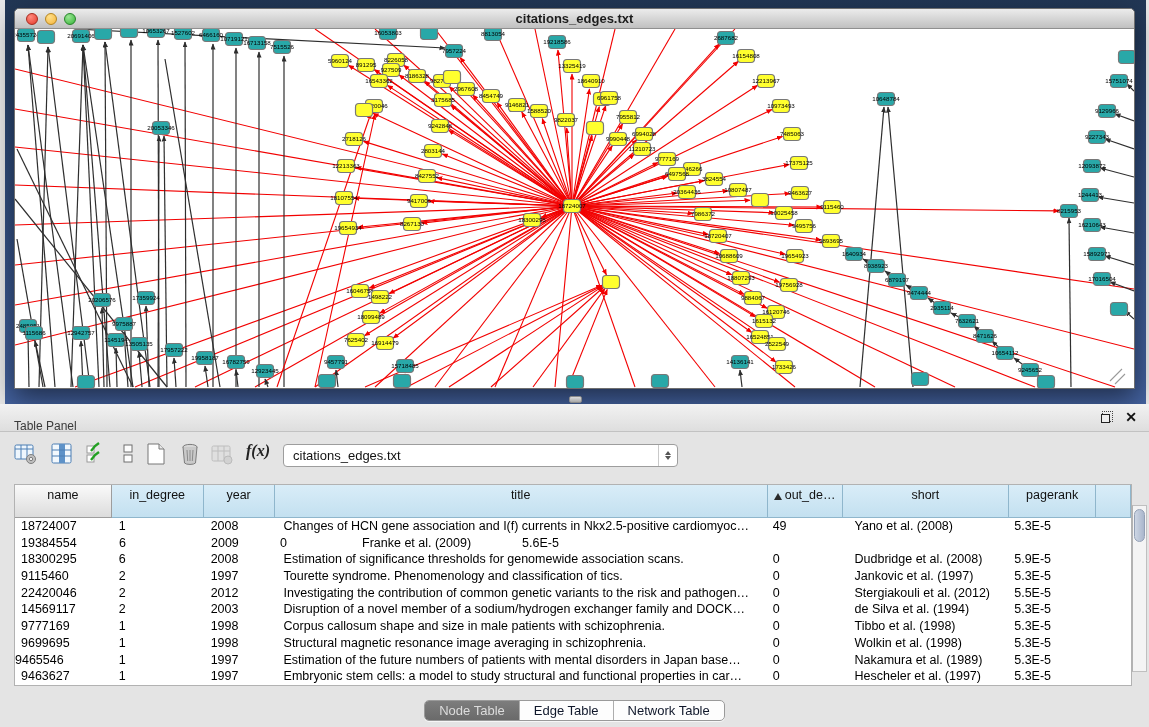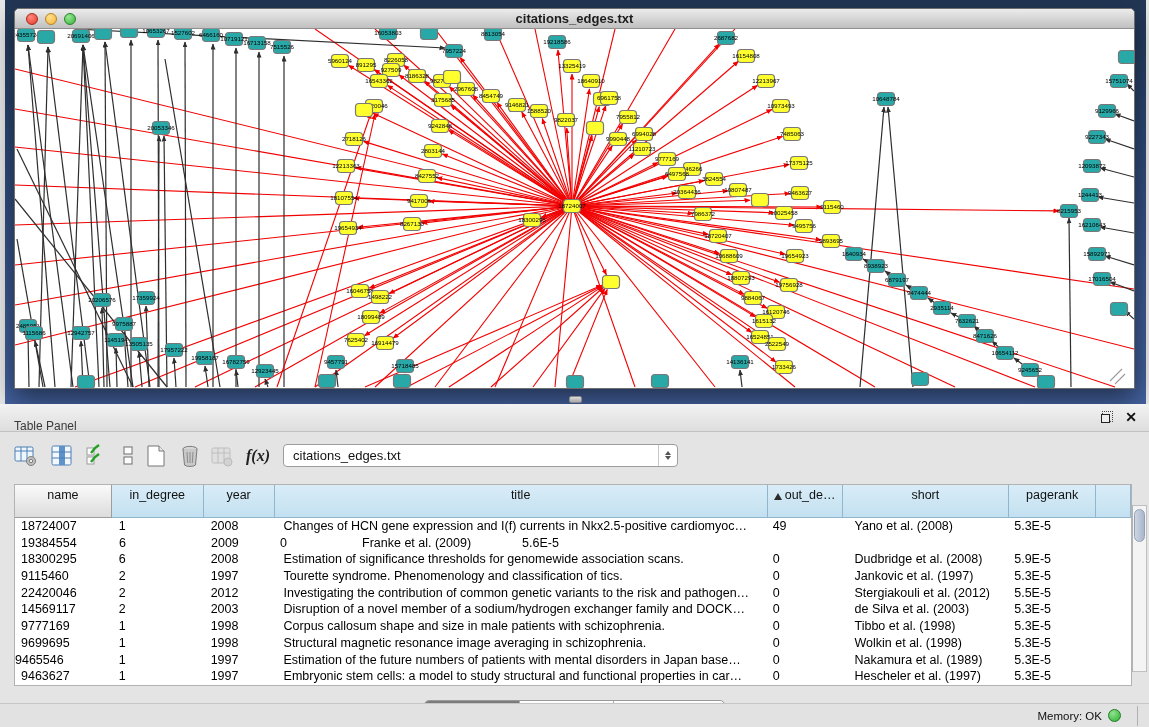--- a/index.html
+++ b/index.html
@@ -35,21 +35,21 @@
   .panel-header { height:28px; background:linear-gradient(#f2f2f2,#dedede);
     border-bottom:1px solid #c2c2c2; position:relative; }
   .panel-title { position:absolute; left:14px; top:15px; font-size:12px; color:#3a3a3a; }
   .panel-btns { position:absolute; right:12px; top:6px; display:flex; gap:12px; align-items:center; }
   .float-ico { width:12px; height:12px; position:relative; }
   .float-ico::before { content:""; position:absolute; right:0; top:0; width:9px; height:9px; border:1px dotted #444; }
   .float-ico::after { content:""; position:absolute; left:0; bottom:0; width:7px; height:7px; border:1px solid #222; background:#eee; }
   .close-x { font-size:14px; font-weight:bold; color:#111; line-height:14px; cursor:default; }
 
   .toolbar { position:absolute; left:0; top:36px; height:36px; width:100%; }
-  .tb-ico { position:absolute; top:2px; width:28px; height:28px; display:flex; align-items:center; justify-content:center; }
+  .tb-ico { position:absolute; top:2px; width:28px; height:28px; display:flex; align-items:flex-start; justify-content:center; }
   .fx { font-family:"Liberation Serif", serif; font-style:italic; font-size:16px; color:#222; font-weight:bold; }
   .combo { position:absolute; left:283px; top:4px; width:395px; height:23px; background:#fff;
     border:1px solid #9d9d9d; border-radius:4px; font-size:13px; color:#111;
     display:flex; align-items:center; padding-left:9px; }
   .combo .arrows { position:absolute; right:0; top:0; width:19px; height:100%;
     border-left:1px solid #c9c9c9; display:flex; flex-direction:column; align-items:center; justify-content:center; gap:1px; }
   .combo .arrows span { width:0; height:0; border-left:3.5px solid transparent; border-right:3.5px solid transparent; }
   .combo .arrows .up { border-bottom:4.5px solid #555; }
   .combo .arrows .dn { border-top:4.5px solid #555; }
 
@@ -626,21 +626,21 @@
         <div class="hc" style="width: 75px;"><span class="sort-tri"></span>out_de…</div>
         <div class="hc" style="width: 167px;">short</div>
         <div class="hc" style="width: 87px;">pagerank</div>
         <div class="hc" style="width: 35px;"></div>
       </div>
     <div class="g-body" id="gbody">
         <div class="g-row">
           <div class="c" style="width: 97px; padding-left: 6px;">18724007</div>
           <div class="c" style="width: 92px; padding-left: 7px;">1</div>
           <div class="c" style="width: 71px; padding-left: 7px;">2008</div>
-          <div class="c" style="width: 494px; padding-left: 9px;">Changes of HCN gene expression and I(f) currents in Nkx2.5-positive cardiomyoc…</div>
+          <div class="c" style="width: 494px; padding-left: 9px;">Changes of HCN gene association and I(f) currents in Nkx2.5-positive cardiomyoc…</div>
           <div class="c" style="width: 75px; padding-left: 5px;">49</div>
           <div class="c" style="width: 167px; padding-left: 12px;">Yano et al. (2008)</div>
           <div class="c" style="width: 87px; padding-left: 5px;">5.3E-5</div>
           <div class="c" style="width: 35px; padding-left: 0px;"></div>
         </div>
         <div class="g-row">
           <div class="c" style="width: 97px; padding-left: 6px;">19384554</div>
           <div class="c" style="width: 92px; padding-left: 7px;">6</div>
           <div class="c" style="width: 71px; padding-left: 7px;">2009</div>
           <div class="c" style="width: 75px; padding-left: 5px;">0</div>
@@ -677,21 +677,21 @@
           <div class="c" style="width: 167px; padding-left: 12px;">Stergiakouli et al. (2012)</div>
           <div class="c" style="width: 87px; padding-left: 5px;">5.5E-5</div>
           <div class="c" style="width: 35px; padding-left: 0px;"></div>
         </div>
         <div class="g-row">
           <div class="c" style="width: 97px; padding-left: 6px;">14569117</div>
           <div class="c" style="width: 92px; padding-left: 7px;">2</div>
           <div class="c" style="width: 71px; padding-left: 7px;">2003</div>
           <div class="c" style="width: 494px; padding-left: 9px;">Disruption of a novel member of a sodium/hydrogen exchanger family and DOCK…</div>
           <div class="c" style="width: 75px; padding-left: 5px;">0</div>
-          <div class="c" style="width: 167px; padding-left: 12px;">de Silva et al. (2003)</div>
+          <div class="c" style="width: 167px; padding-left: 12px;">de Silva et al. (1994)</div>
           <div class="c" style="width: 87px; padding-left: 5px;">5.3E-5</div>
           <div class="c" style="width: 35px; padding-left: 0px;"></div>
         </div>
         <div class="g-row">
           <div class="c" style="width: 97px; padding-left: 6px;">9777169</div>
           <div class="c" style="width: 92px; padding-left: 7px;">1</div>
           <div class="c" style="width: 71px; padding-left: 7px;">1998</div>
           <div class="c" style="width: 494px; padding-left: 9px;">Corpus callosum shape and size in male patients with schizophrenia.</div>
           <div class="c" style="width: 75px; padding-left: 5px;">0</div>
           <div class="c" style="width: 167px; padding-left: 12px;">Tibbo et al. (1998)</div>
@@ -735,20 +735,13 @@
     </div>
 
   <div class="tabs">
     <div class="seg" id="segtabs">
         <div class="tab sel">Node Table</div>
         <div class="tab">Edge Table</div>
         <div class="tab">Network Table</div>
       </div>
   </div>
 
-  <div class="statusbar">
-    <div class="status-sep"></div>
-    <div class="mem">
-      <span>Memory: OK</span>
-      <span class="mem-dot"></span>
-    </div>
-  </div>
 </div>
 
 </body></html>

